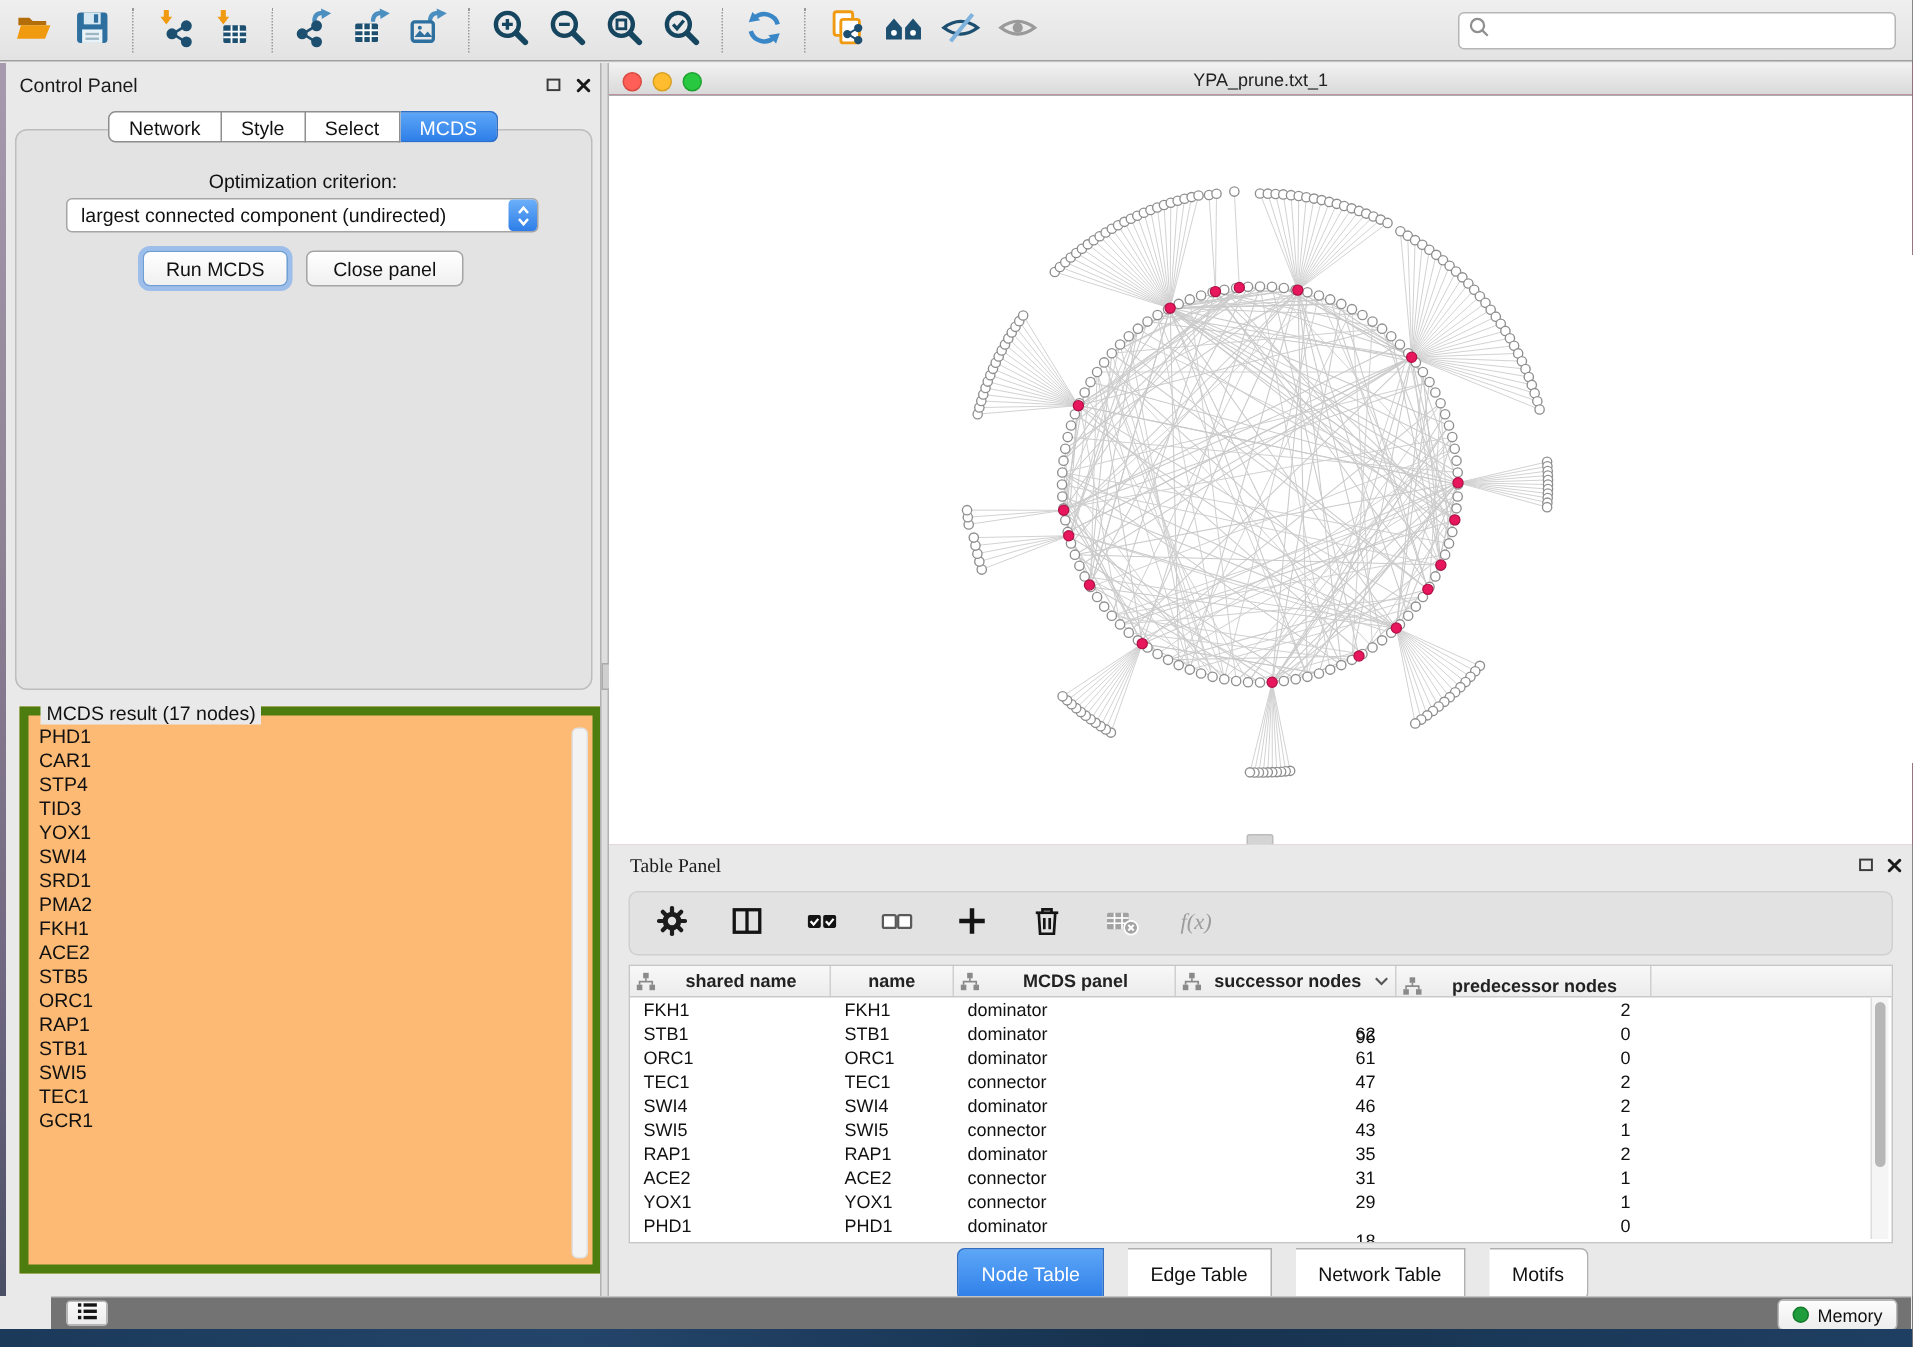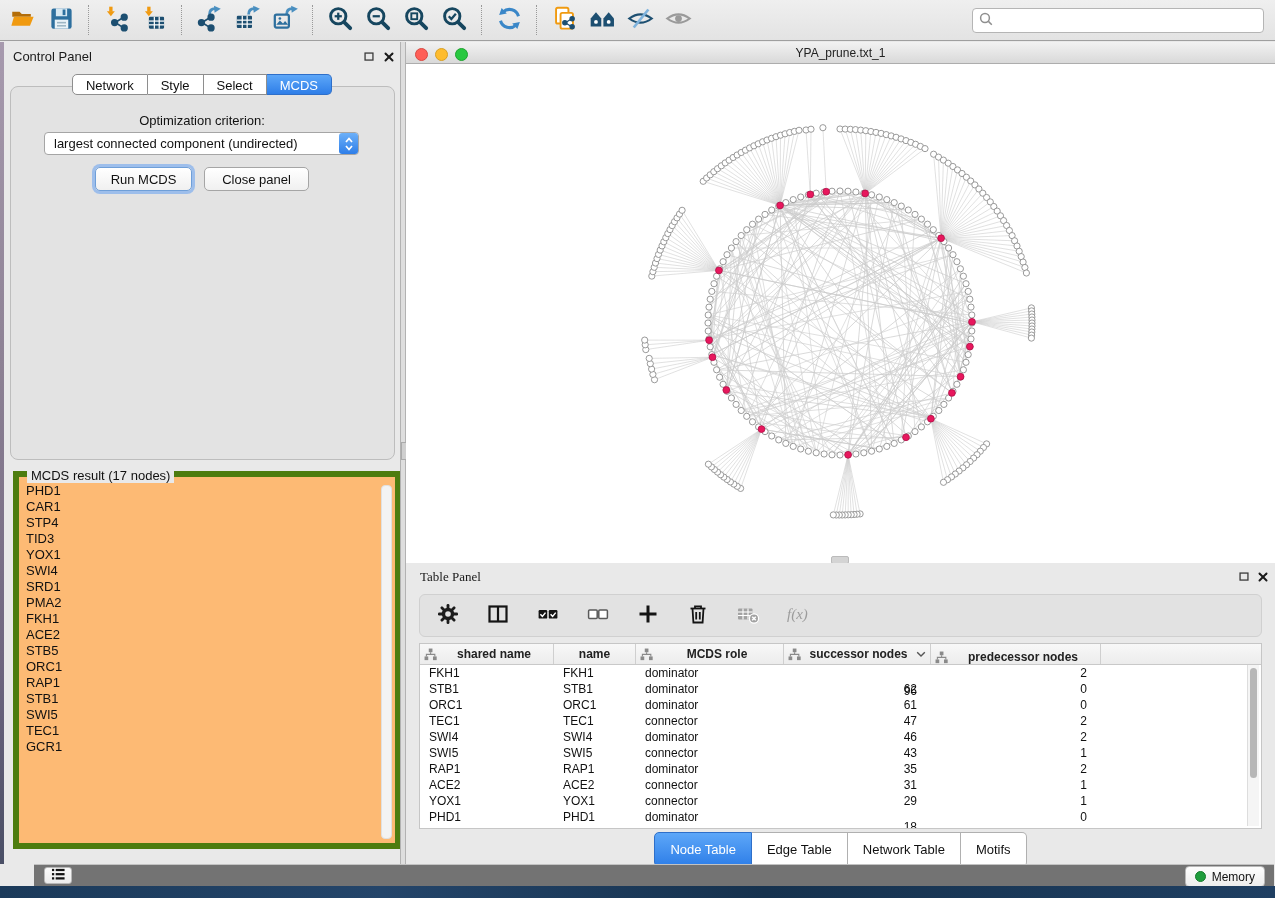--- a/index.html
+++ b/index.html
@@ -64,21 +64,21 @@
   .th{display:flex;align-items:center;border-right:1px solid #cfcfcf;box-sizing:border-box;font-size:12px;color:#222;padding:0 4px;}
   .th .lbl{flex:1;text-align:center;white-space:nowrap;overflow:hidden;}
   .th svg.tree{width:13px;height:13px;flex:none;margin-right:2px;}
   .th svg.chev{width:10px;height:7px;flex:none;margin-left:2px;}
   .tr{display:flex;height:16px;align-items:center;cursor:default;}
   .td{font-size:12px;color:#111;box-sizing:border-box;white-space:nowrap;overflow:hidden;}
   .td.l{padding-left:9px;text-align:left;} .td.r{padding-right:14px;text-align:right;}
   #tp-vscroll{position:absolute;right:2px;top:21px;bottom:2px;width:11px;background:#f5f5f5;border-left:1px solid #ddd;}
   #tp-vscroll .thumb{position:absolute;left:1.5px;top:3px;width:7px;height:110px;background:#b7b7b7;border-radius:4px;}
   #tp-tabs{position:absolute;left:0;top:269px;width:869px;display:flex;justify-content:center;}
-  .tp-tab{height:35px;line-height:22px;padding:0 15px;font-size:13px;background:#fff;border:1px solid #b0b0b0;border-left-width:0;color:#111;cursor:pointer;}
+  .tp-tab{height:35px;line-height:22px;padding:0 15px;font-size:13px;background:#fff;border:1px solid #b0b0b0;border-left-width:0;color:#111;cursor:pointer;margin-left:16px;}
   .tp-tab:first-child{border-left-width:1px;border-radius:5px 0 0 5px;}
   .tp-tab:last-child{border-radius:0 5px 5px 0;}
   .tp-tab.active{background:linear-gradient(180deg,#5da7f8,#2e7ee8);color:#fff;border-color:#2e6fc9;}
   
   #status-bar{position:absolute;left:0;top:864px;width:1240px;height:22px;background:#737373;border-top:1px solid #c2c2c2;box-sizing:border-box;margin-left:34px;}
   #statusbar-list-btn{position:absolute;left:10px;top:2px;width:28px;height:17px;background:linear-gradient(180deg,#fafafa,#ececec);border:1px solid #b8b8b8;border-radius:3px;padding:0;cursor:pointer;display:flex;align-items:center;justify-content:center;}
   #statusbar-list-btn svg{width:15px;height:14px;}
   #memory-btn{position:absolute;right:9px;top:1px;height:19px;background:linear-gradient(180deg,#fdfdfd,#ededed);border:1px solid #b8b8b8;border-radius:4px;display:flex;align-items:center;padding:0 9px;font-size:12px;color:#111;cursor:pointer;font-family:"Liberation Sans",sans-serif;}
   #memory-dot{width:11px;height:11px;border-radius:50%;background:#1f9d3c;margin-right:6px;border:1px solid #157a2c;box-sizing:border-box;}
 </style>
@@ -1066,21 +1066,21 @@
           </div>
           <div class="th" style="width: 148px;">
             <svg class="tree" viewBox="0 0 12 12" xmlns="http://www.w3.org/2000/svg">
               <g fill="#8a8a8a">
                 <rect x="4.4" y="0.5" width="3.4" height="3.4"></rect>
                 <rect x="0.5" y="7.8" width="3.4" height="3.4"></rect>
                 <rect x="8.3" y="7.8" width="3.4" height="3.4"></rect>
               </g>
               <path d="M6.1,3.9 v2 M2.2,7.8 v-1.9 h7.8 v1.9" stroke="#8a8a8a" fill="none" stroke-width="1"></path>
             </svg>
-            <span class="lbl">MCDS role</span>
+            <span class="lbl">MCDS panel</span>
           </div>
           <div class="th" style="width: 147px;">
             <svg class="tree" viewBox="0 0 12 12" xmlns="http://www.w3.org/2000/svg">
               <g fill="#8a8a8a">
                 <rect x="4.4" y="0.5" width="3.4" height="3.4"></rect>
                 <rect x="0.5" y="7.8" width="3.4" height="3.4"></rect>
                 <rect x="8.3" y="7.8" width="3.4" height="3.4"></rect>
               </g>
               <path d="M6.1,3.9 v2 M2.2,7.8 v-1.9 h7.8 v1.9" stroke="#8a8a8a" fill="none" stroke-width="1"></path>
             </svg>

